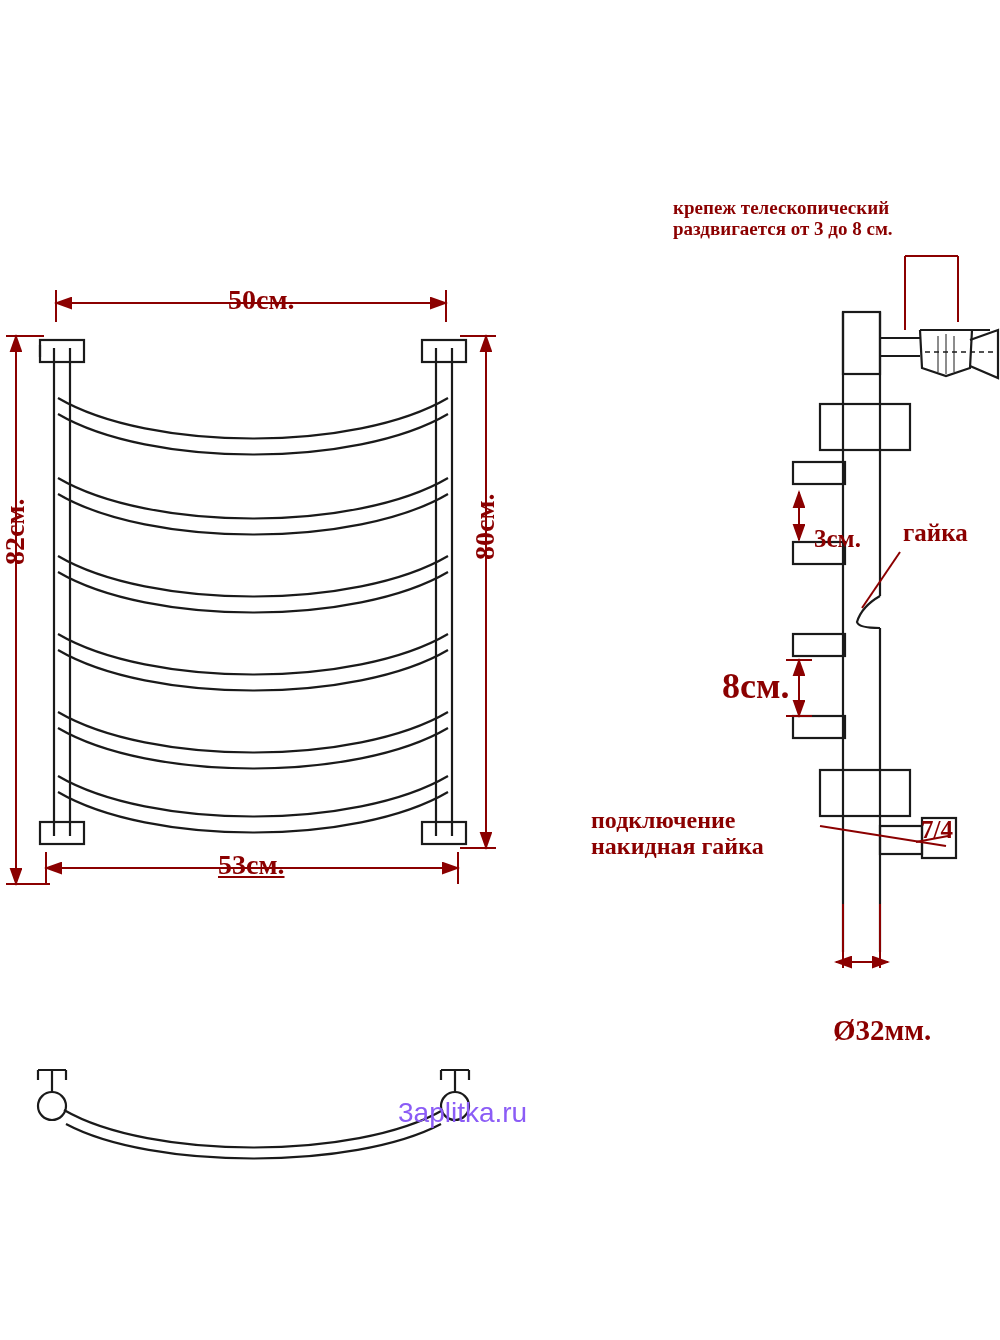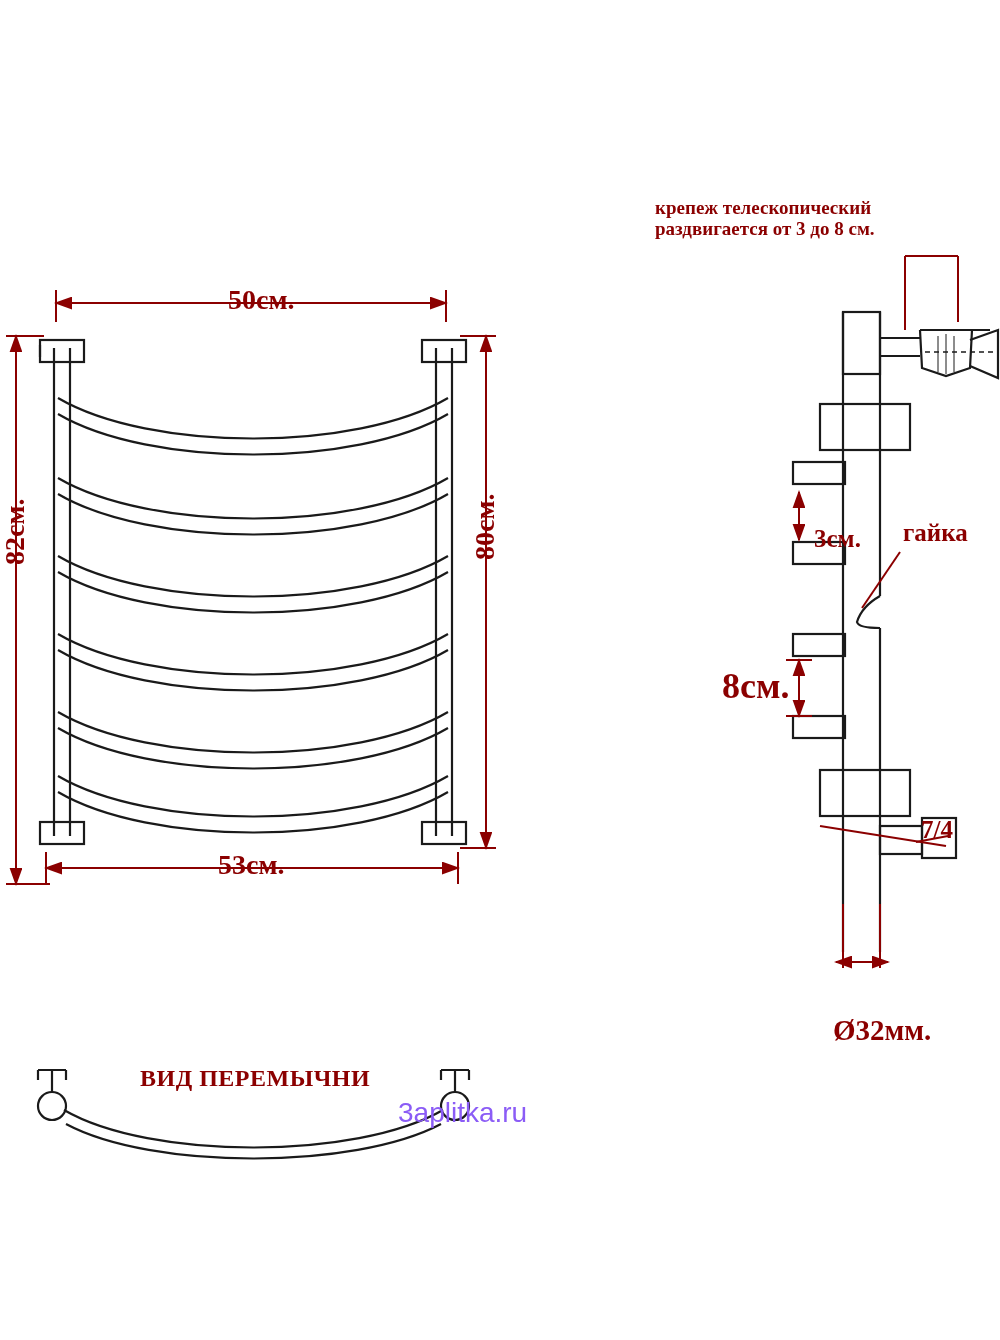--- a/index.html
+++ b/index.html
@@ -28,33 +28,33 @@
   }
   .lbl {
     position: absolute;
     color: #8B0000;
     font-family: "Liberation Serif", serif;
     font-weight: bold;
     white-space: pre;
     line-height: 1.08;
   }
   .lbl-50 { left: 228px; top: 285px; font-size: 28px; }
-  .lbl-53 { left: 218px; top: 850px; font-size: 28px; }
+  .lbl-53 { left: 218px; top: 850px; font-size: 28px; text-decoration: underline; }
   .lbl-82 {
     left: 0px; top: 565px; font-size: 28px;
     transform: rotate(-90deg);
     transform-origin: left top;
   }
   .lbl-80 {
     left: 470px; top: 560px; font-size: 28px;
     transform: rotate(-90deg);
     transform-origin: left top;
   }
   .lbl-bridge { left: 140px; top: 1066px; font-size: 24px; letter-spacing: 0.5px; }
-  .lbl-telescopic { left: 655px; top: 198px; font-size: 19px; }
+  .lbl-telescopic { left: 673px; top: 198px; font-size: 19px; }
   .lbl-3cm { left: 814px; top: 506px; font-size: 25px; margin-top: 19px; }
   .lbl-8cm { left: 722px; top: 667px; font-size: 36px; }
   .lbl-razrez { left: 903px; top: 519px; font-size: 25px; }
   .lbl-34 { left: 921px; top: 816px; font-size: 25px; }
   .lbl-connect { left: 591px; top: 808px; font-size: 24px; }
   .lbl-d32 { left: 833px; top: 968px; font-size: 29px; margin-top: 47px; }
   .watermark {
     position: absolute;
     left: 398px; top: 1097px;
     font-size: 28px;
@@ -208,27 +208,28 @@
       <line x1="880" y1="904" x2="880" y2="968"></line>
       <line x1="836" y1="962" x2="888" y2="962" marker-start="url(#arrE)" marker-end="url(#arrS)"></line>
     </g>
   </svg>
 
   <div class="lbl lbl-50">50см.</div>
   <div class="lbl lbl-53">53см.</div>
   <div class="lbl lbl-82">82см.</div>
   <div class="lbl lbl-80">80см.</div>
 
-  <div class="lbl lbl-bridge">ВИД ПЕРЕМЫЧНИ</div>
 
   <div class="lbl lbl-telescopic"><span>крепеж телескопический</span>
 <span>раздвигается от 3 до 8 см.</span></div>
 
   <div class="lbl lbl-3cm">3см.</div>
   <div class="lbl lbl-8cm">8см.</div>
   <div class="lbl lbl-razrez">гайка</div>
   <div class="lbl lbl-34">7/4</div>
 
+  <div class="lbl lbl-connect"><span>подключение</span>
+<span>накидная гайка</span></div>
 
   <div class="lbl lbl-d32">Ø32мм.</div>
 
   <div class="watermark">3aplitka.ru</div>
 </div>
 
 </body></html>

